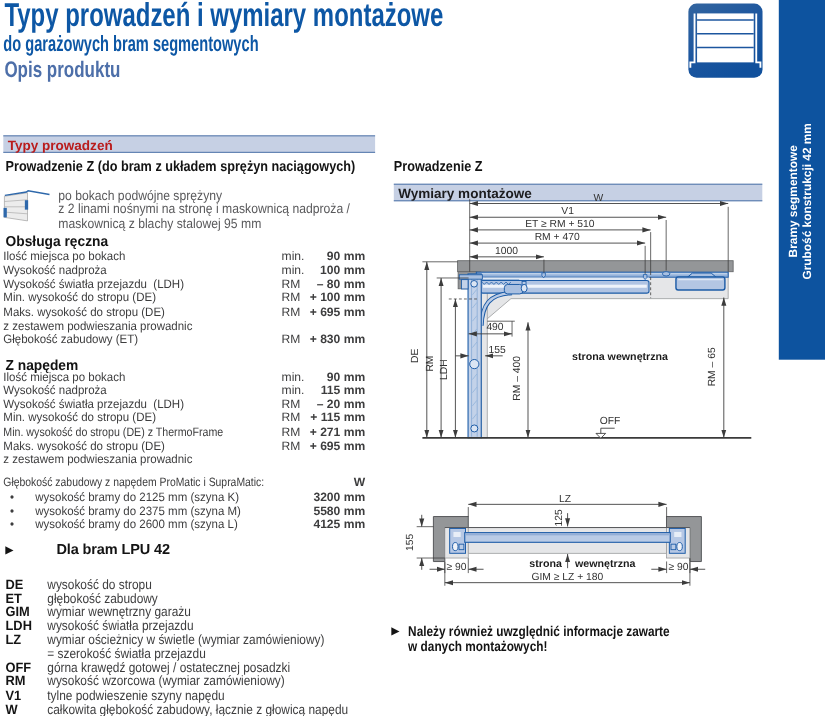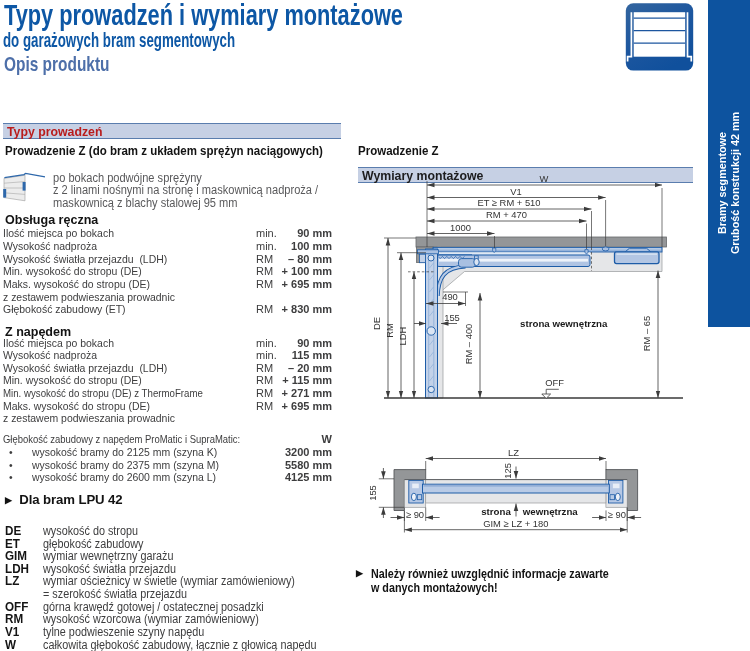--- a/index.html
+++ b/index.html
@@ -166,21 +166,21 @@
     <span class="a" style="left:9px;">•</span>
     <span class="a" style="left:32px;">wysokość bramy do 2375 mm (szyna M)</span>
     <span class="c">5580 mm</span>
   </div>
 <div class="row" style="top:471.9px">
     <span class="a" style="left:9px;">•</span>
     <span class="a" style="left:32px;">wysokość bramy do 2600 mm (szyna L)</span>
     <span class="c">4125 mm</span>
   </div>
 
-<div class="abs" style="left:5px;top:493.0px;font-size:13.2px;font-weight:bold;color:#131313;"><span style="font-size:9px;position:relative;top:-1.4px;">▶</span>&nbsp; <span style="letter-spacing:-0.1px;">Dla bram LPU 42</span></div>
+<div class="abs" style="left:5px;top:493.0px;font-size:13.2px;font-weight:bold;color:#131313;"><span style="font-size:9px;position:relative;top:-1.4px;">▶</span>&nbsp; <span style="letter-spacing:-0.1px;margin-left:32px;">Dla bram LPU 42</span></div>
 
 <div class="leg" style="top:524.8px;">
     <b>DE</b>
     <span>wysokość do stropu</span>
   </div>
 
 <div class="leg" style="top:537.5px;">
     <b>ET</b>
     <span>głębokość zabudowy</span>
   </div>

